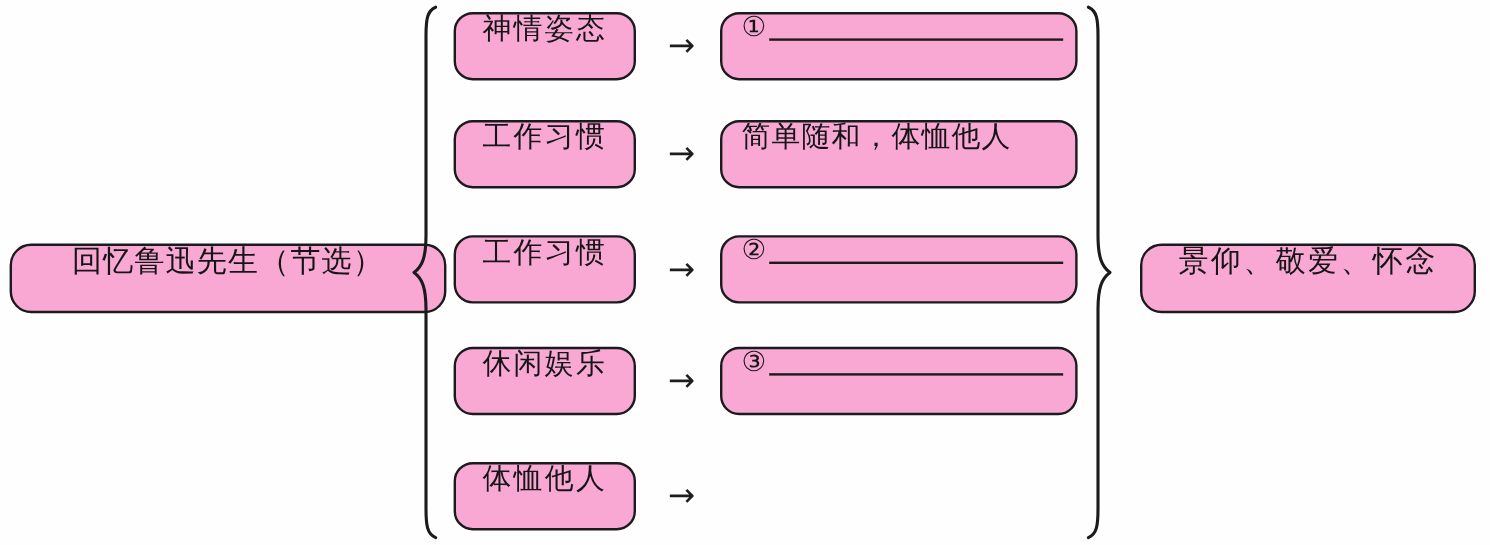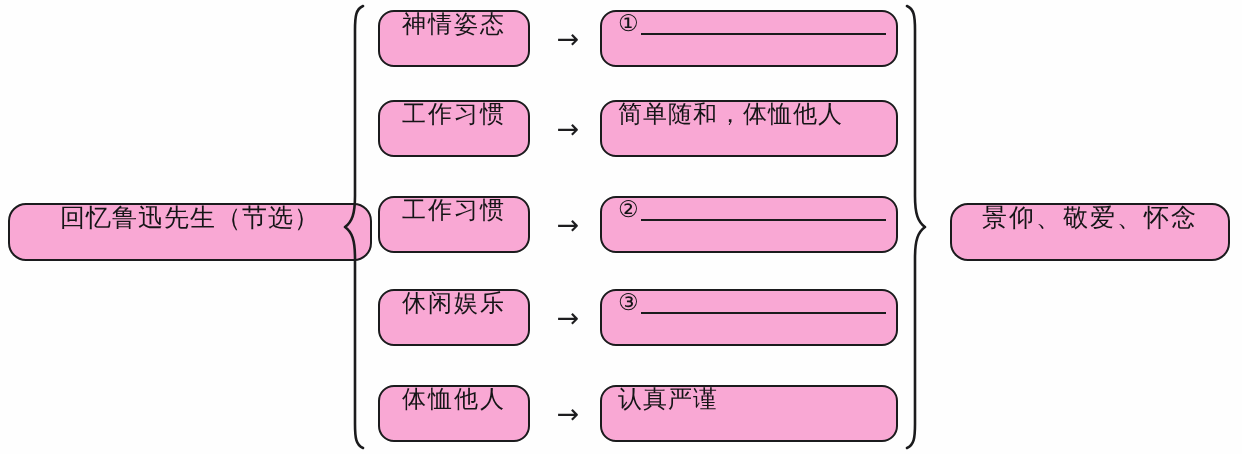--- a/index.html
+++ b/index.html
@@ -198,23 +198,20 @@
     <span class="blank-wrap">
       <span class="blank-marker">③</span>
       <span class="blank-line"></span>
     </span>
   </div>
 
   <div class="box mid-box row-5">
     <span class="box-label">体恤他人</span>
   </div>
   <div class="arrow row-5">→</div>
-  <div class="box ans-box row-5">
-    <span class="box-label">认真严谨</span>
-  </div>
 
   <div class="brace" id="brace-right">
     <svg viewBox="0 0 34 454" preserveAspectRatio="none" aria-hidden="true">
       <path d="M9 6 C16 9, 17 16, 17 30 L17 196 C17 214, 20 222, 27 227 C20 232, 17 240, 17 258 L17 424 C17 438, 16 445, 9 448"></path>
     </svg>
   </div>
 
   <div class="box" id="conclusion-box">
     <span class="box-label">景仰、敬爱、怀念</span>
   </div>

